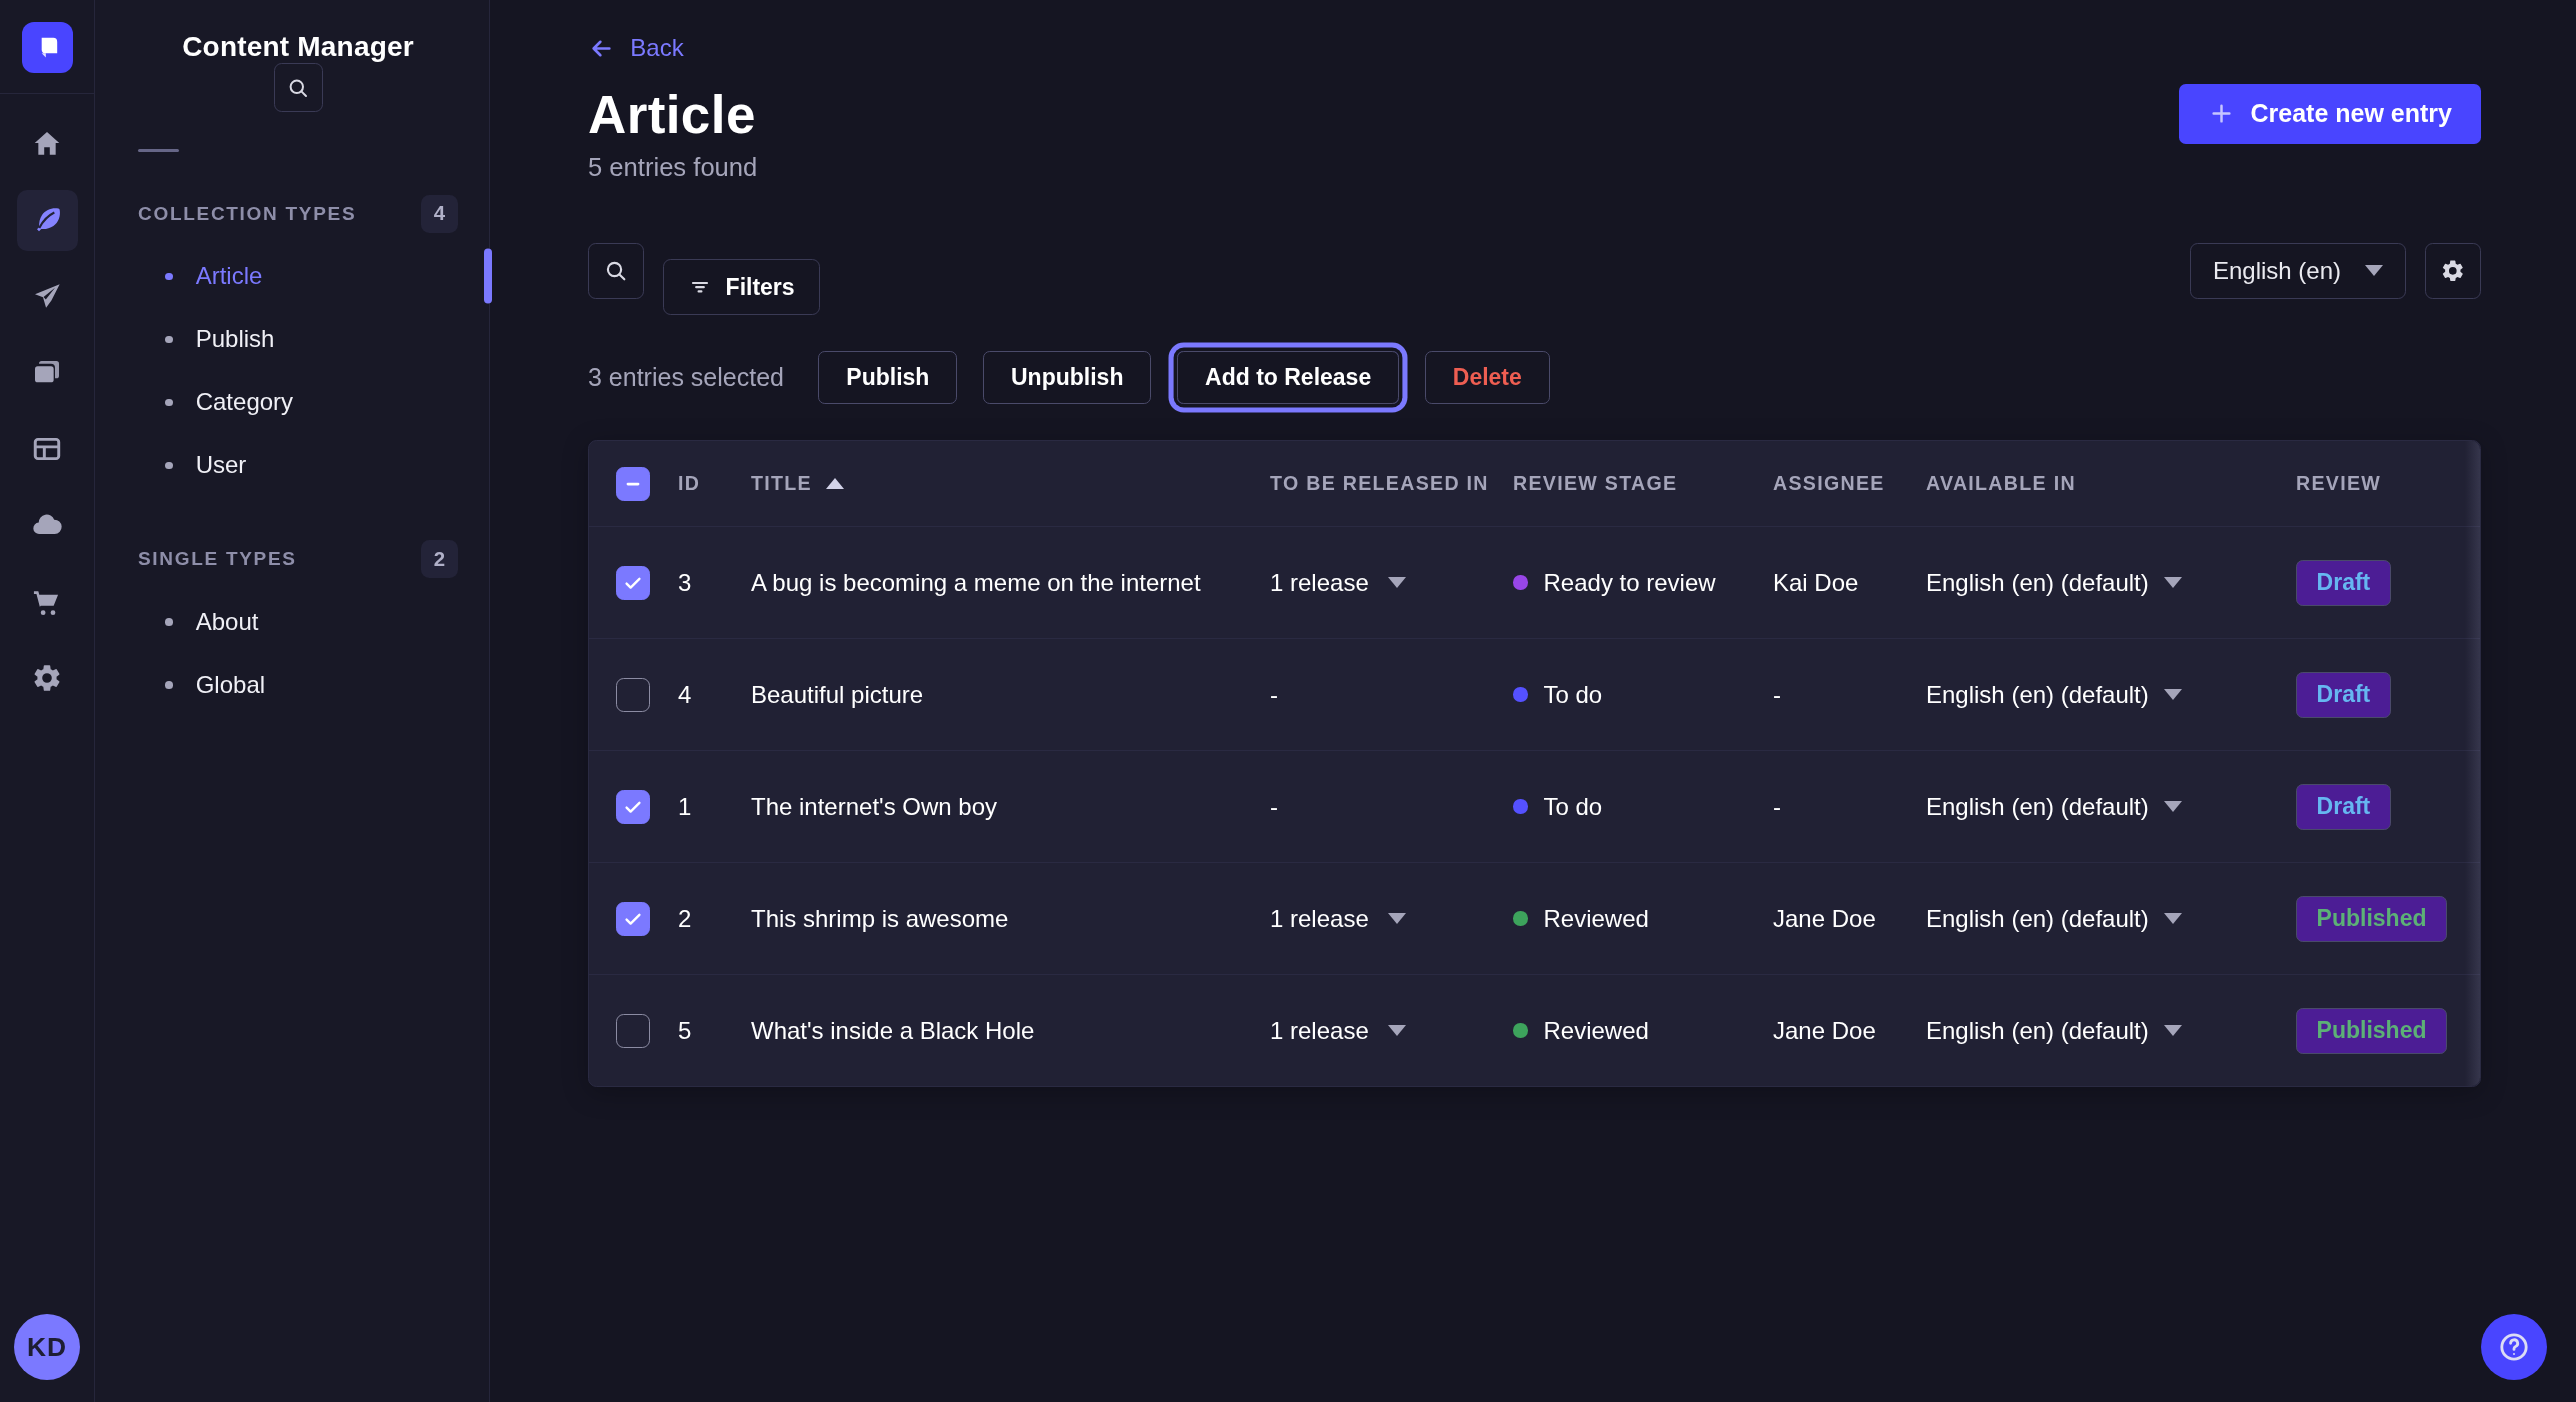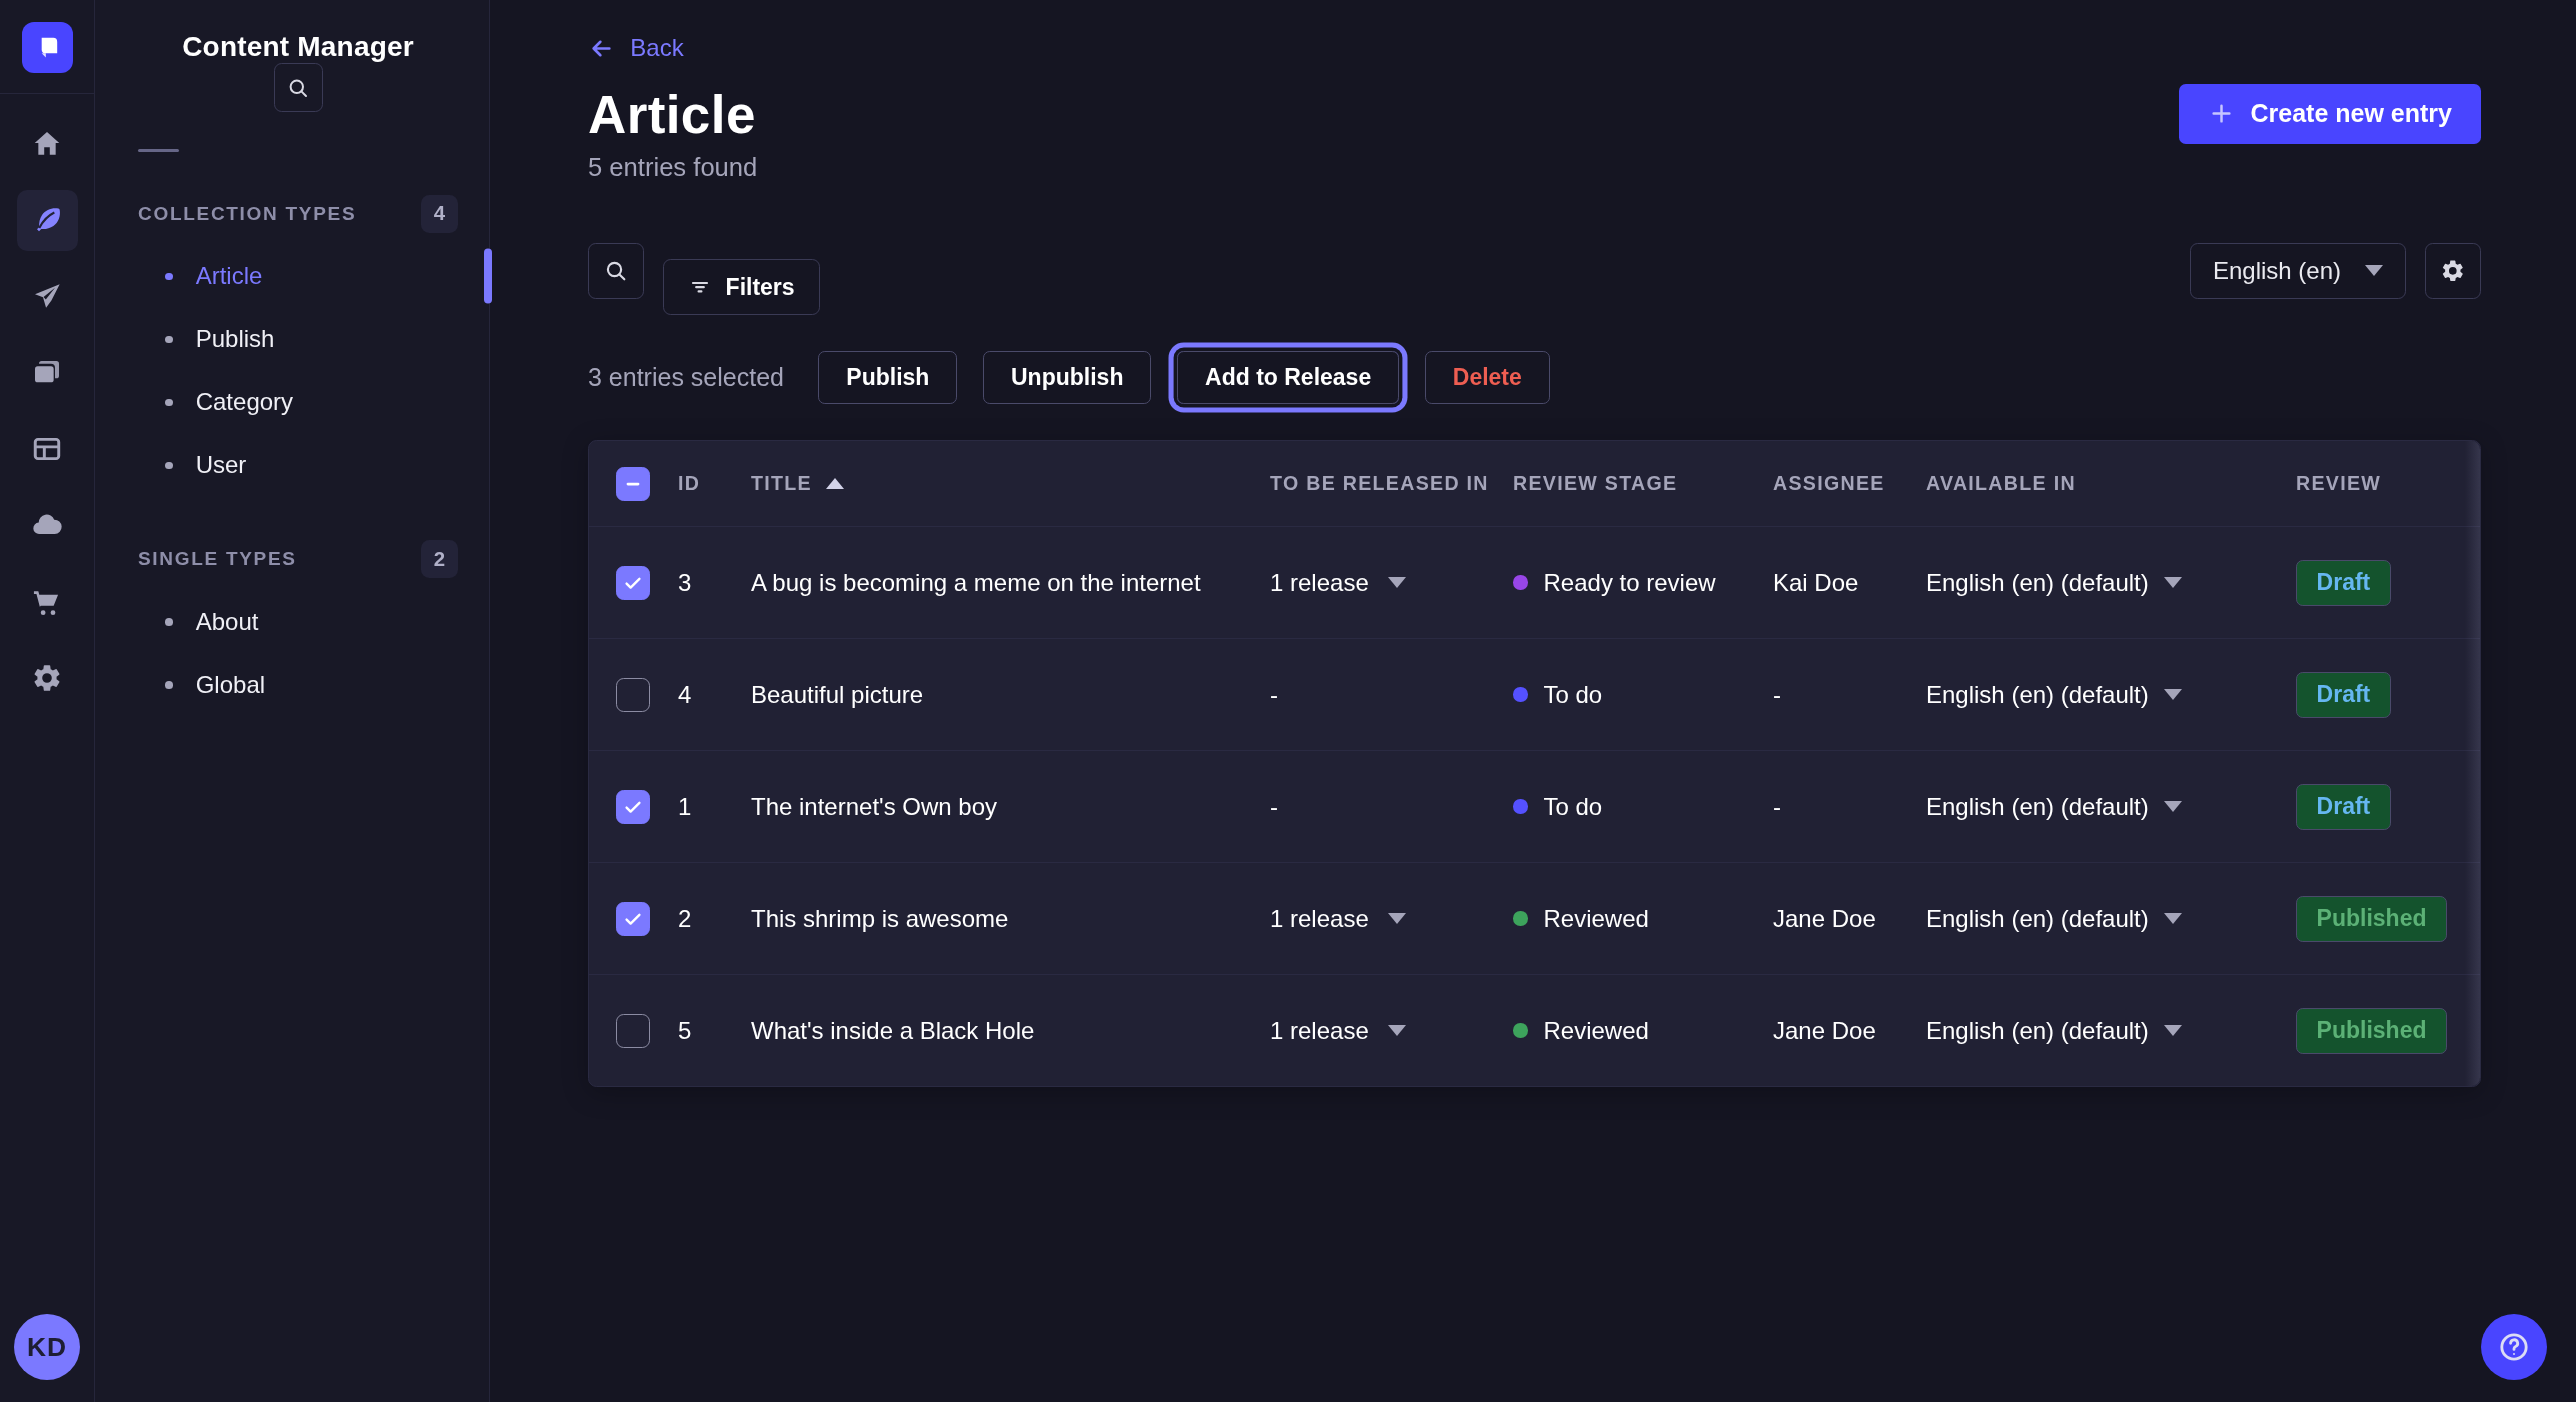--- a/index.html
+++ b/index.html
@@ -103,21 +103,21 @@
   .checkbox { width:34px; height:34px; border-radius:7.7px; border:1.7px solid #8c8ca3;
     background:transparent; display:flex; align-items:center; justify-content:center;
     cursor:pointer; }
   .checkbox.checked, .checkbox.indeterminate { background:#7b79ff; border-color:#7b79ff; }
   .checkbox svg { width:22px; height:22px; }
   .cell { font-size:24px; color:#fff; display:flex; align-items:center; }
   .release-caret { margin-left:19px; }
   .stage-dot { width:14.5px; height:14.5px; border-radius:50%; margin-right:16px; flex-shrink:0; }
   .avail-caret { margin-left:15.3px; }
   .status-badge { height:46px; padding:0 19.6px; display:inline-flex; align-items:center;
-    border:0.9px solid #4a4a6a; border-radius:6.8px; background:#14532d; font-size:23px;
+    border:0.9px solid #4a4a6a; border-radius:6.8px; background:#4c1d95; font-size:23px;
     font-weight:600; }
   
   .help-fab { position:fixed; right:29px; bottom:22px; width:66px; height:66px;
     border-radius:50%; background:#4945ff; border:none; display:flex; align-items:center;
     justify-content:center; color:#dcdcf5; cursor:pointer; }
   .help-fab svg { width:34px; height:34px; }
 </style>
 </head>
 <body>
 

